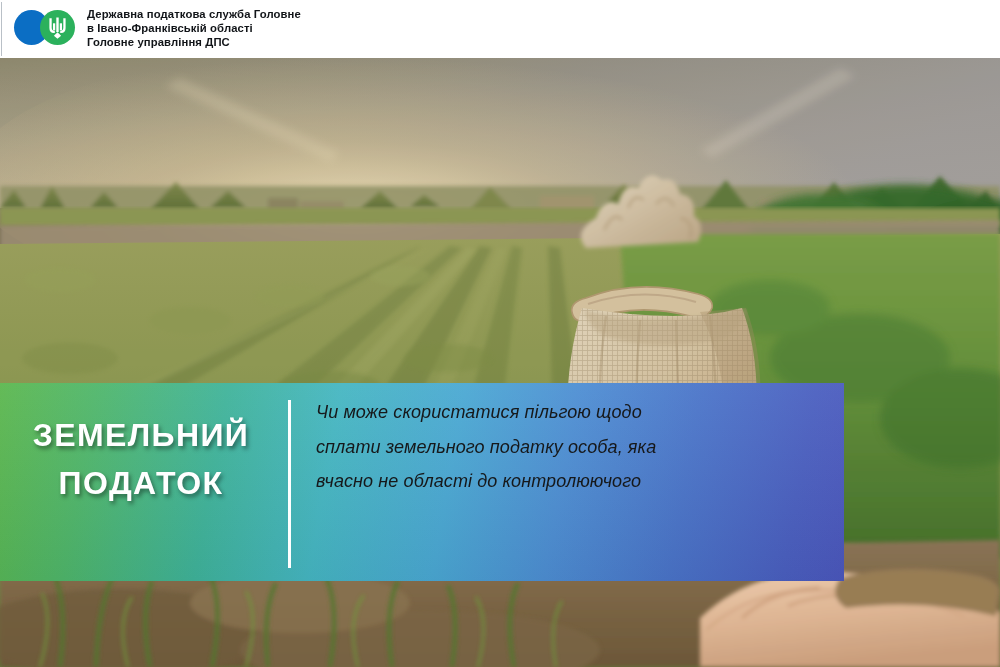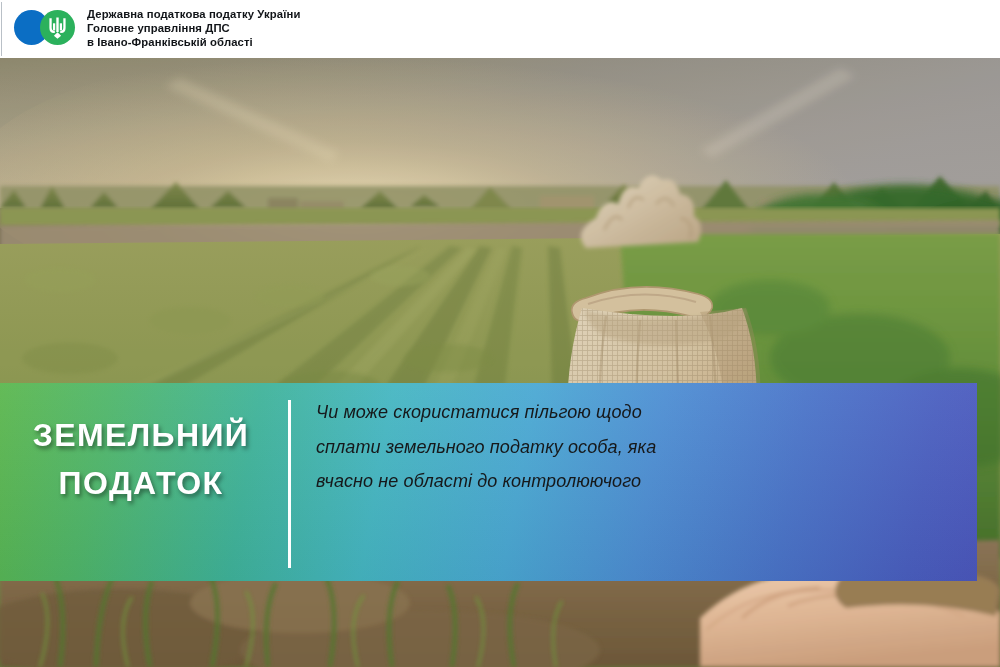--- a/index.html
+++ b/index.html
@@ -85,21 +85,21 @@
     width: 1000px; height: 609px;
     overflow: hidden;
     background: #6f6a52;
   }
   .photo svg { display: block; width: 1000px; height: 609px; }
 
   
   .banner {
     position: absolute;
     left: 0; top: 383px;
-    width: 977px; height: 198px;
+    width: 844px; height: 198px;
     z-index: 4;
     background: linear-gradient(
       100deg,
       #5bb74e 0%,
       #4fb66a 11%,
       #3fb39a 26%,
       #45b6c2 39%,
       #4aa8d3 53%,
       #4d8ed3 66%,
       #4a74c9 80%,
@@ -169,23 +169,23 @@
           <path d="M2.4 1.2 h2.3 v9.6 c0 1.9 1.0 3.0 2.6 3.0 h0.5 v2.3 h-0.8 C3.9 16.1 2.4 14.3 2.4 10.9 z"></path>
           <path d="M16.3 1.2 h2.3 v9.7 c0 3.4 -1.5 5.2 -4.6 5.2 h-0.8 v-2.3 h0.5 c1.6 0 2.6 -1.1 2.6 -3.0 z"></path>
           <path d="M6.0 6.3 h2.2 v7.0 h-2.2 z"></path>
           <path d="M12.8 6.3 h2.2 v7.0 h-2.2 z"></path>
           <path d="M10.5 15.3 l3.6 3.4 l-3.6 3.0 l-3.6 -3.0 z"></path>
         </g>
       </svg>
     </div>
 
     <div class="header-text">
-      <div class="header-line">Державна податкова податку України</div>
+      <div class="header-line">Державна податкова служба Головне</div>
+      <div class="header-line">в Івано-Франківській області</div>
       <div class="header-line">Головне управління ДПС</div>
-      <div class="header-line">в Івано-Франківській області</div>
     </div>
   </div>
 
   <div class="photo">
     <svg viewBox="0 0 1000 609" preserveAspectRatio="none">
       <defs>
         <linearGradient id="sky" x1="0" y1="0" x2="0.55" y2="1">
           <stop offset="0" stop-color="#8d8a72"></stop>
           <stop offset="0.35" stop-color="#a5a088"></stop>
           <stop offset="0.70" stop-color="#c2b79a"></stop>

